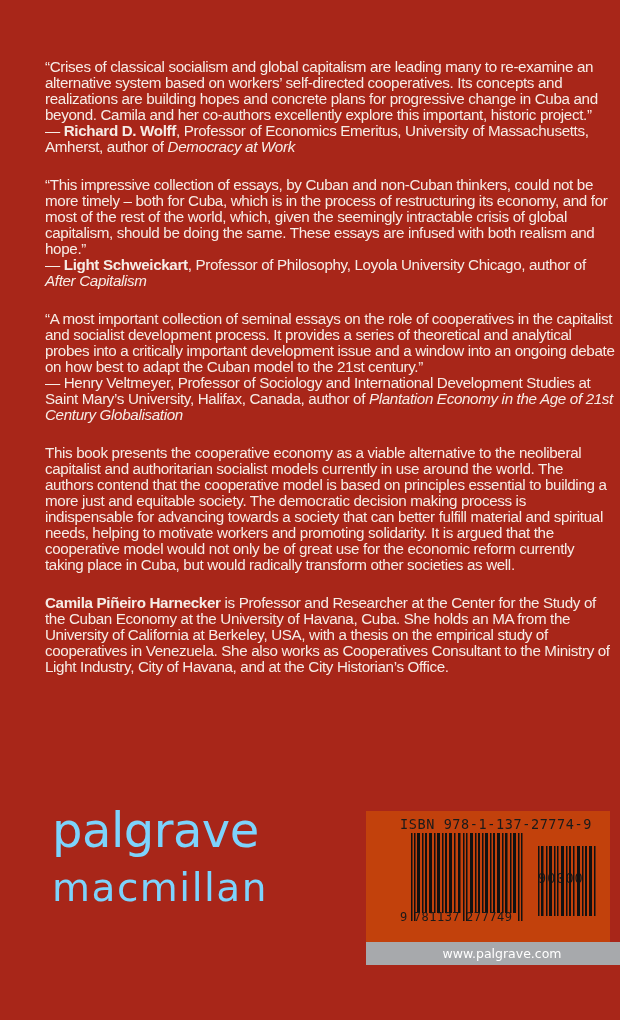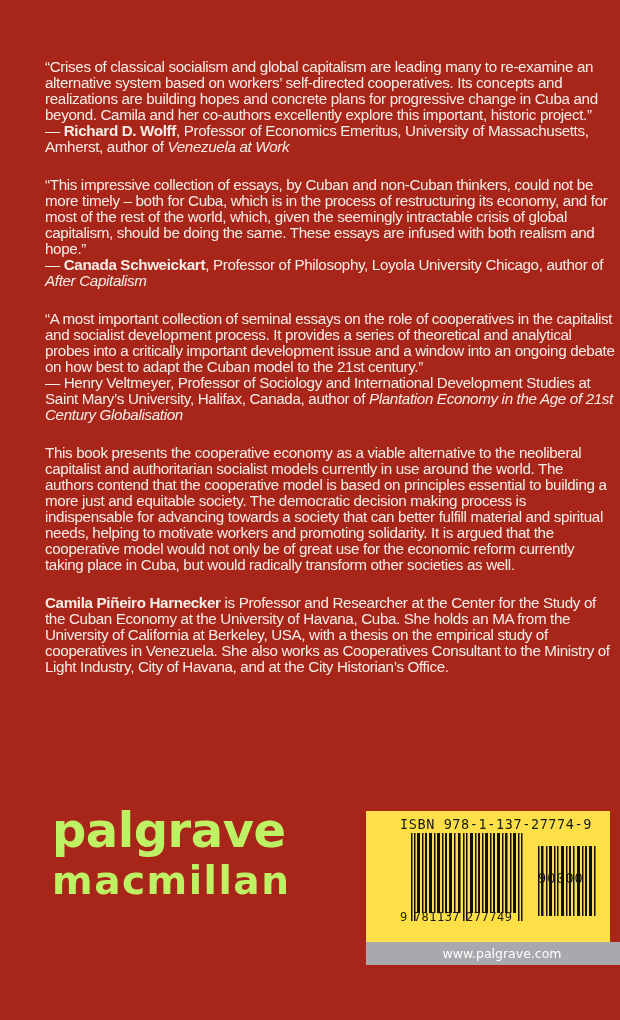--- a/index.html
+++ b/index.html
@@ -30,45 +30,45 @@
     .block p {
       margin: 0;
     }
     .bold { font-weight: bold; text-align: right; }
     .ital { font-style: italic; }
 
     .logo {
       position: absolute;
       left: 52px;
       top: 806px;
-      color: #bef264;
+      color: #7dd3fc;
       font-family: "DejaVu Sans", sans-serif;
-      font-weight: bold;
+      font-weight: normal;
     }
     .logo .l1 {
       font-size: 48px;
       line-height: 48px;
       letter-spacing: -0.5px;
       display: block;
     }
     .logo .l2 {
       font-size: 39px;
       line-height: 40px;
       letter-spacing: 1.5px;
       display: block;
-      margin-top: 7px;
+      margin-top: 14px;
     }
 
     .barcode-box {
       position: absolute;
       left: 366px;
       top: 811px;
       width: 244px;
       height: 154px;
-      background: #fde047;
+      background: #c2410c;
     }
     .isbn-text {
       position: absolute;
       left: 34px;
       top: 5px;
       font-family: "DejaVu Sans Mono", monospace;
       font-size: 13.5px;
       letter-spacing: 0.6px;
       color: #1a1a1a;
       white-space: nowrap;
@@ -124,29 +124,29 @@
   </style>
 </head>
 <body>
 
 <div class="content">
 
   <div class="block">
     <p>
       <span>“Crises of classical socialism and global capitalism are leading many to re-examine an alternative system based on workers’ self-directed cooperatives. Its concepts and realizations are building hopes and concrete plans for progressive change in Cuba and beyond. Camila and her co-authors excellently explore this important, historic project.”</span>
       <br>
-      <span>— </span><span class="bold">Richard D. Wolff</span><span>, Professor of Economics Emeritus, University of Massachusetts, Amherst, author of </span><span class="ital">Venezuela at Work</span>
+      <span>— </span><span class="bold">Richard D. Wolff</span><span>, Professor of Economics Emeritus, University of Massachusetts, Amherst, author of </span><span class="ital">Democracy at Work</span>
     </p>
   </div>
 
   <div class="block">
     <p>
       <span>“This impressive collection of essays, by Cuban and non-Cuban thinkers, could not be more timely – both for Cuba, which is in the process of  restructuring its economy, and for most of the rest of the world, which,  given the seemingly intractable crisis of global capitalism, should be  doing the same. These essays are infused with both realism and hope.”</span>
       <br>
-      <span>— </span><span class="bold">Canada Schweickart</span><span>, Professor of Philosophy, Loyola University Chicago, author of </span><br><span class="ital">After Capitalism</span>
+      <span>— </span><span class="bold">Light Schweickart</span><span>, Professor of Philosophy, Loyola University Chicago, author of </span><br><span class="ital">After Capitalism</span>
     </p>
   </div>
 
   <div class="block">
     <p>
       <span>“A most important collection of seminal essays on the role of cooperatives in the capitalist and socialist development process. It provides a series of theoretical and analytical probes into a critically important development issue and a window into an ongoing debate on how best to adapt the Cuban model to the 21st century.”</span>
       <br>
       <span>— </span><span>Henry Veltmeyer</span><span>, Professor of Sociology and International Development Studies at Saint Mary’s University, Halifax, Canada, author of </span><span class="ital">Plantation Economy in the Age of 21st Century Globalisation</span>
     </p>
   </div>

